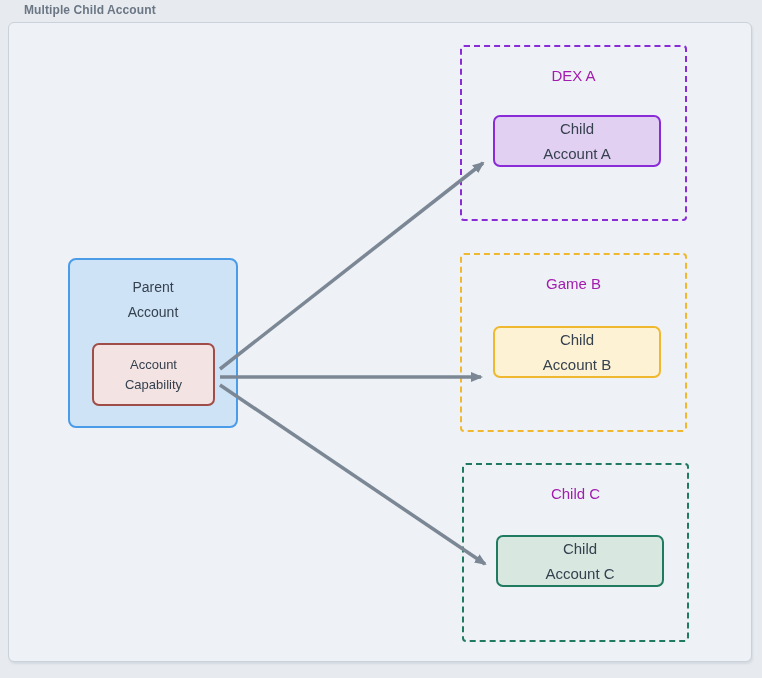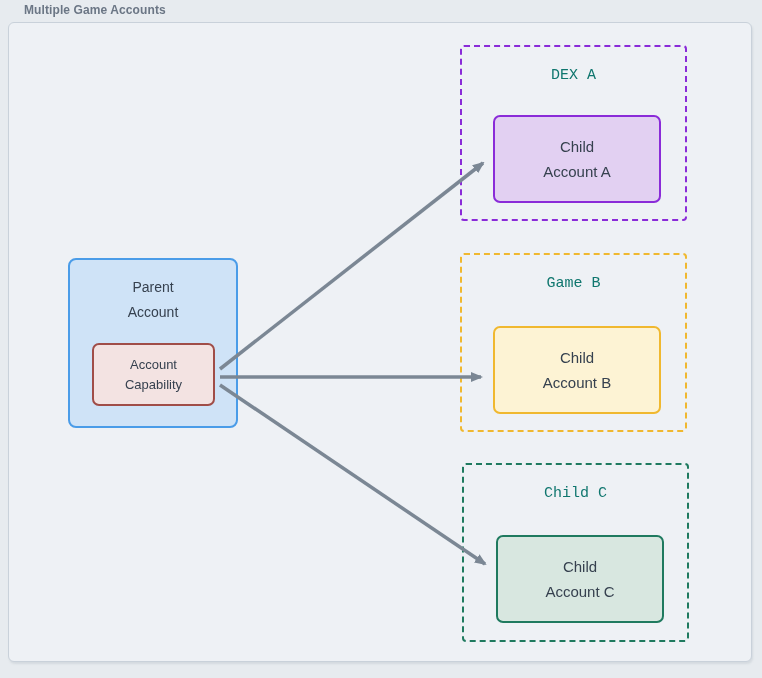--- a/index.html
+++ b/index.html
@@ -86,28 +86,27 @@
     border-width: 2px;
     border-style: dashed;
     border-radius: 4px;
     background: transparent;
   }
   .group-name {
     margin-top: 20px;
     text-align: center;
     font-size: 15px;
     font-weight: 500;
-    color: #0f766e;
-    font-family: Liberation Mono, monospace;
+    color: #a21caf;
   }
   .child-box {
     position: absolute;
     box-sizing: border-box;
     width: 168px;
-    height: 88px;
+    height: 52px;
     border-width: 2px;
     border-style: solid;
     border-radius: 7px;
     display: flex;
     align-items: center;
     justify-content: center;
   }
   .child-box .node-label {
     font-size: 15px;
     font-weight: 500;
@@ -132,21 +131,21 @@
     stroke: #7b8794;
     stroke-width: 3.5;
     fill: none;
   }
 </style>
 </head>
 <body>
 
 <div class="stage">
 
-  <div class="diagram-title">Multiple Game Accounts</div>
+  <div class="diagram-title">Multiple Child Account</div>
 
   <div class="frame"></div>
 
   <div class="parent-box">
     <div class="node-label">Parent
 Account</div>
   </div>
 
   <div class="capability-box">
     <div class="node-label">Account

